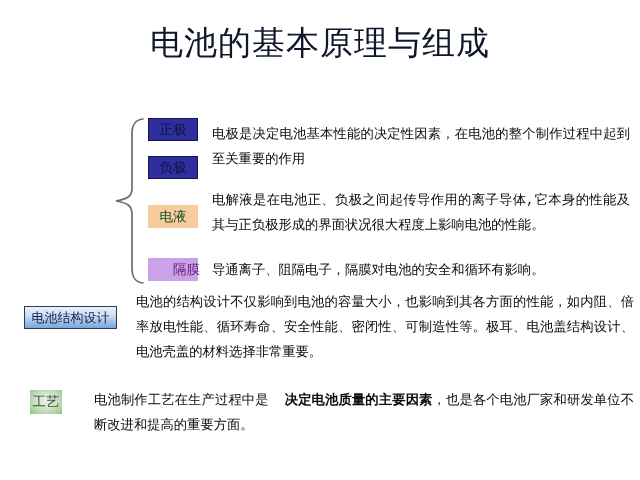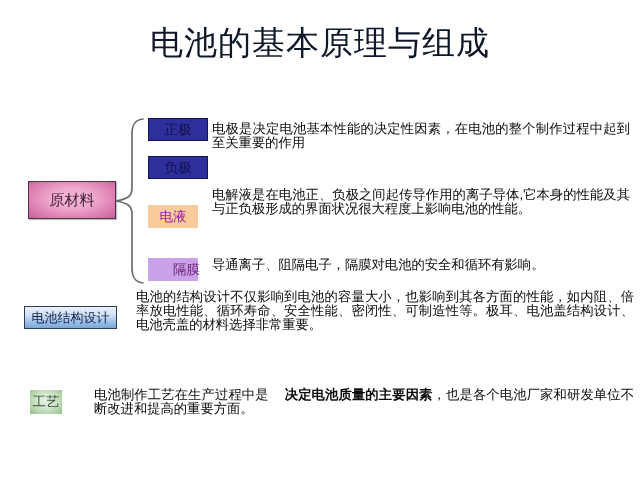--- a/index.html
+++ b/index.html
@@ -68,39 +68,39 @@
     height: 38px;
     border: 1.6px solid #4a3540;
     background: radial-gradient(ellipse at 50% 45%, #f5b8d8 0%, #efa6cd 38%, #d978ab 78%, #c05f95 100%);
     color: #3b1d2e;
     font-size: 15px;
     box-shadow: 1px 1px 1px rgba(0,0,0,0.25);
   }
 
   
   .box-blue {
-    width: 60px;
+    width: 50px;
     height: 23px;
     border: 1.3px solid #13134f;
     background: #2e2e9c;
     color: #12124a;
     font-size: 13.5px;
     font-weight: normal;
   }
   .box-cathode { left: 148px; top: 118px; }
   .box-anode   { left: 148px; top: 156px; }
 
   
   .box-electrolyte {
     left: 148px;
     top: 205px;
     width: 50px;
     height: 23px;
     background: #f7cb9c;
-    color: #a21caf;
+    color: #14532d;
     font-size: 13.5px;
   }
 
   
   .box-separator {
     left: 148px;
     top: 258px;
     width: 50px;
     height: 23px;
     background: #c9a2ea;
@@ -139,41 +139,40 @@
     top: 116px;
     width: 34px;
     height: 170px;
   }
 
   
   .para {
     position: absolute;
     color: #0b0b0b;
     font-size: 13.3px;
-    line-height: 14px;
+    line-height: 25px;
     text-align: justify;
-    font-family: Liberation Sans, sans-serif;
+    font-family: Liberation Mono, monospace;
   }
   .para-electrode   { left: 212px; top: 122px; width: 418px; }
   .para-electrolyte { left: 212px; top: 188px; width: 418px; }
   .para-separator   { left: 212px; top: 258px; width: 418px; }
   .para-structure   { left: 136px; top: 290px; width: 498px; }
   .para-process     { left: 94px;  top: 388px; width: 540px; }
 
   .para b { font-weight: bold; margin-left: 16px; }
 </style>
 </head>
 <body>
 
 <div id="slide">
 
   <div class="title">电池的基本原理与组成</div>
 
 
-  <div class="lbl box-raw">原材料</div>
 
   <div class="brace">
     <svg width="34" height="170" viewBox="0 0 34 170">
       <path d="M31 3 C22 4 20 10 20 18 L20 72 C20 80 16 83 4 85 C16 87 20 90 20 98 L20 152 C20 160 22 166 31 167" fill="none" stroke="#6b6b6b" stroke-width="1.7" stroke-linecap="round"></path>
     </svg>
   </div>
 
   <div class="lbl box-blue box-cathode">正极</div>
 
   <div class="lbl box-blue box-anode">负极</div>

